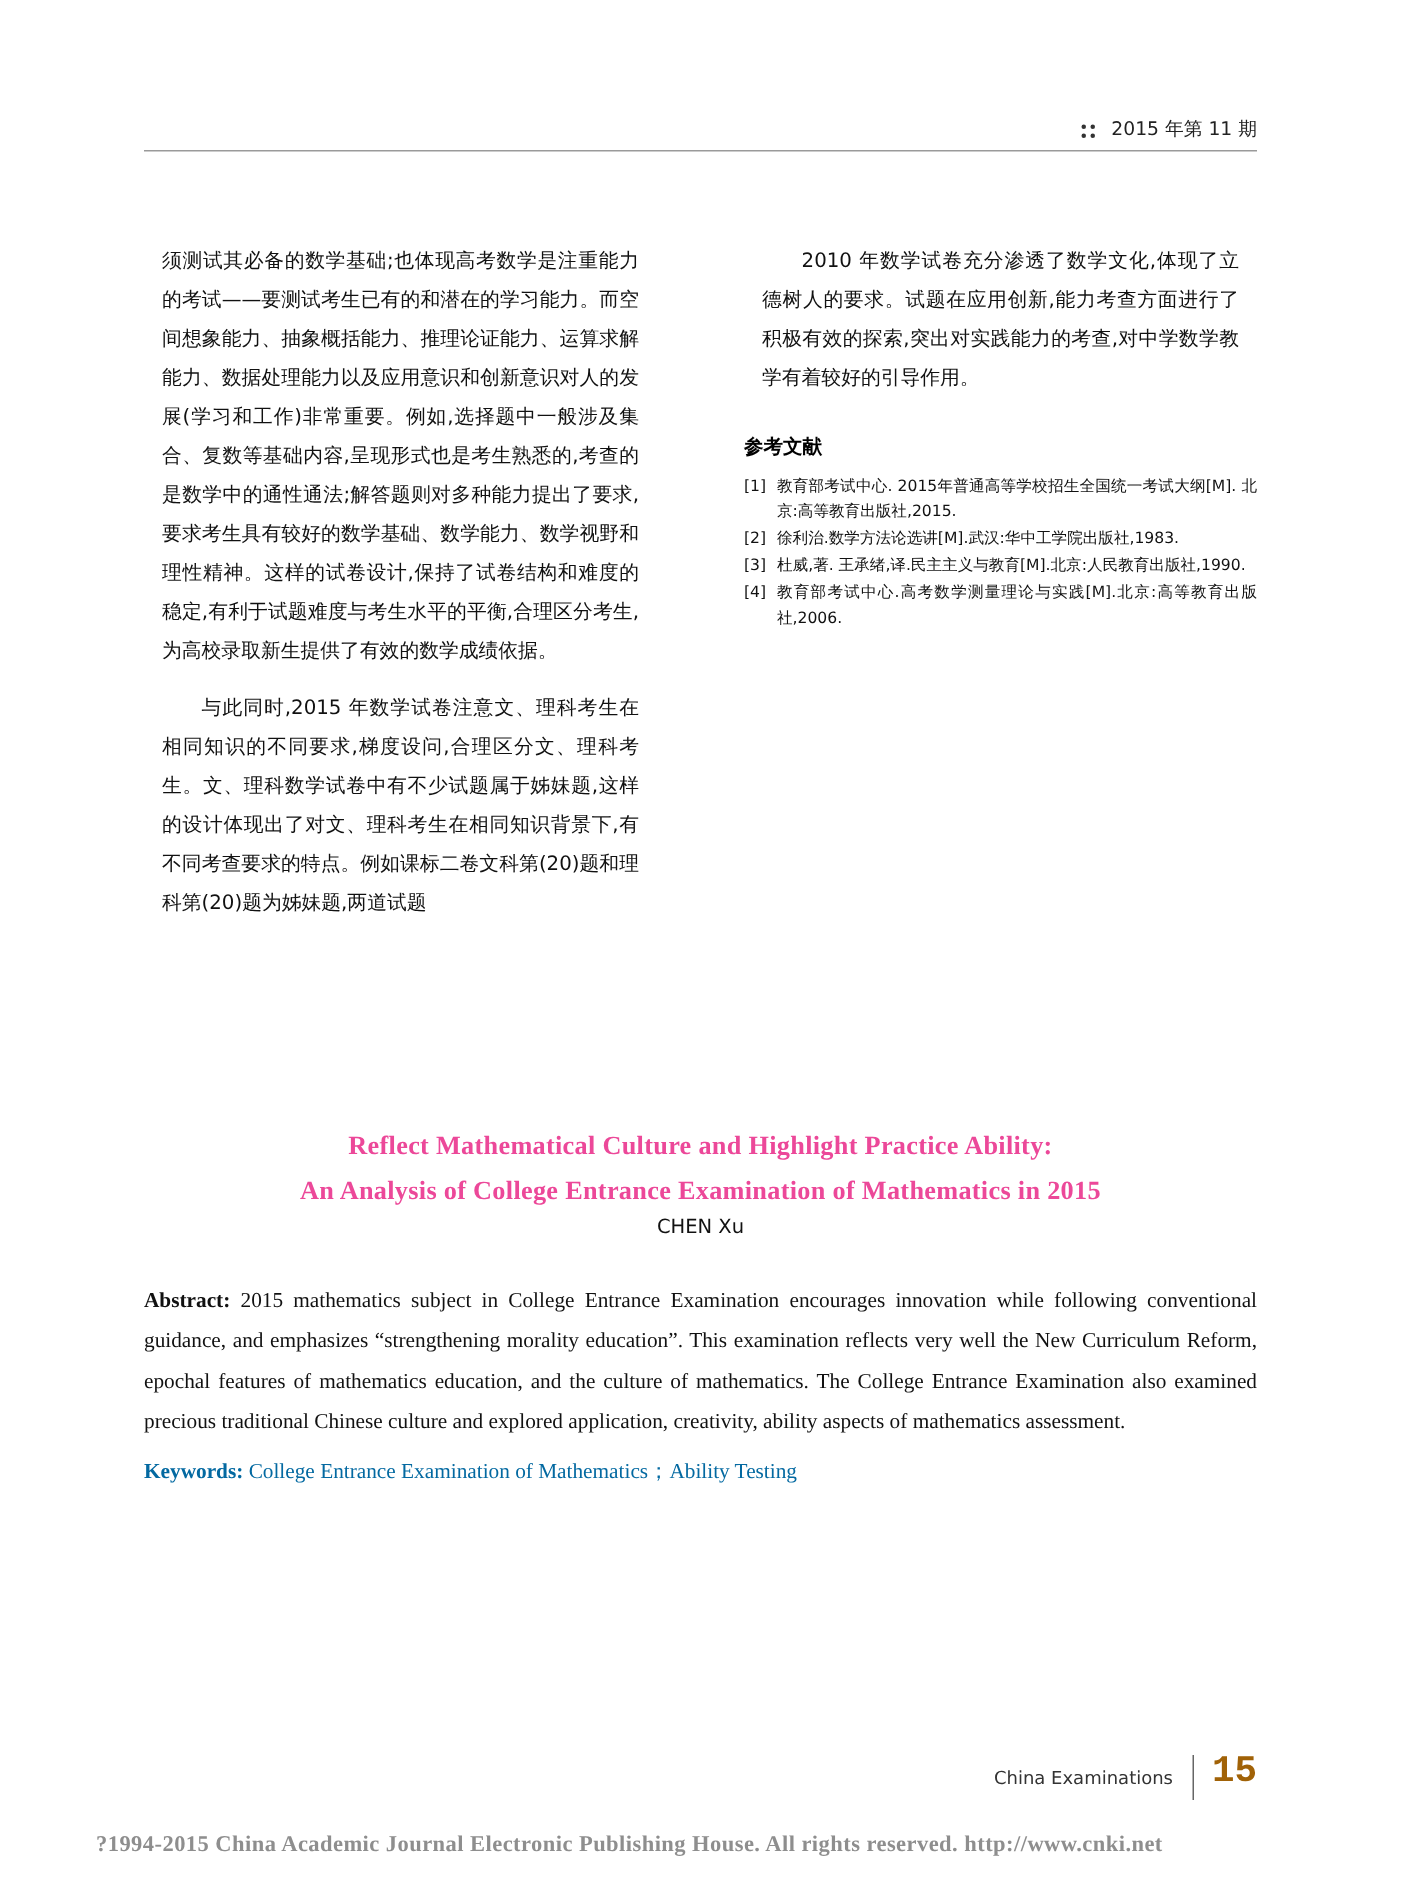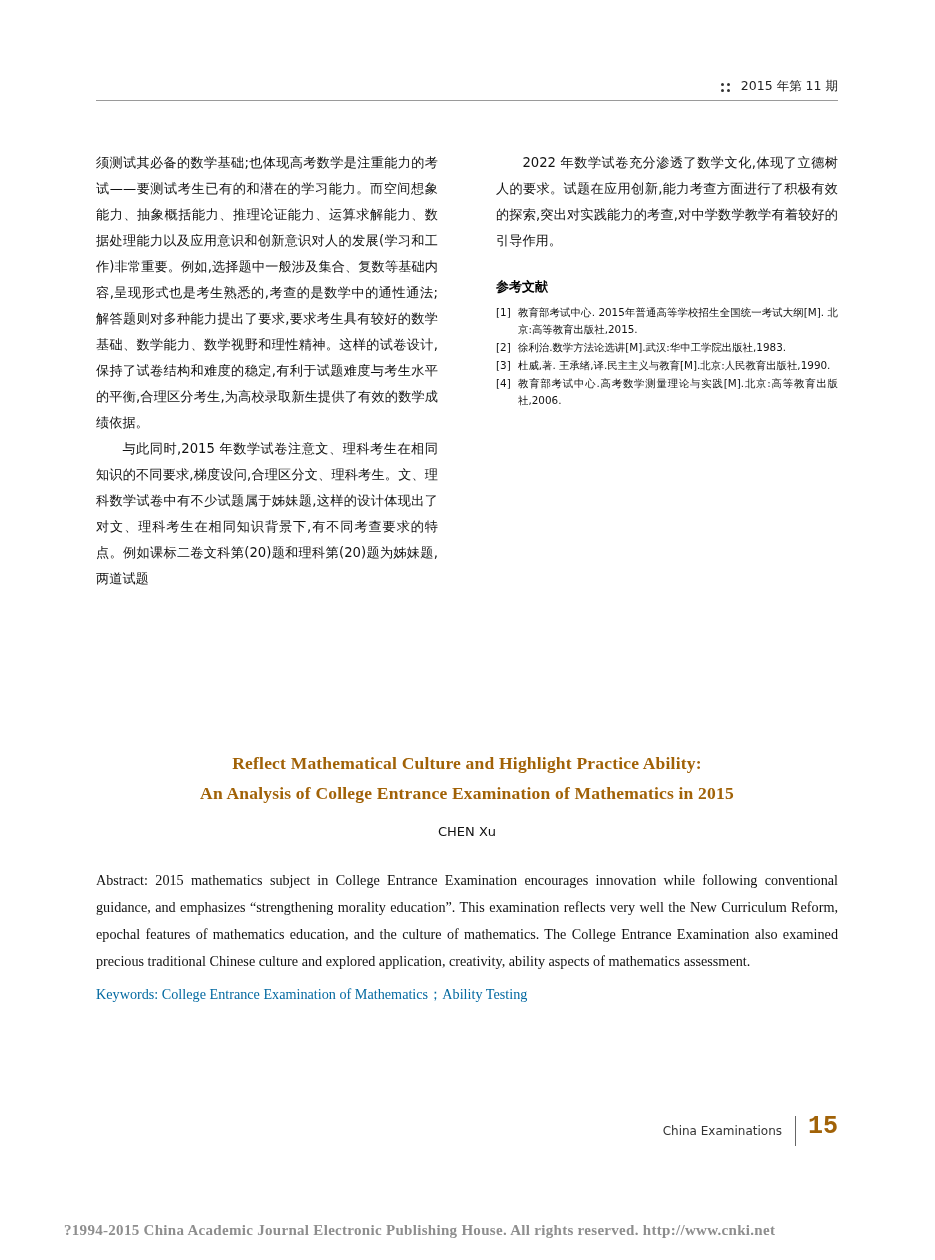--- a/index.html
+++ b/index.html
@@ -76,21 +76,21 @@
     font-family: "DejaVu Sans", sans-serif;
     font-size: 13.2px;
     line-height: 26px;
     color: #111;
     text-align: justify;
   }
   .col-left  { left: 96px; }
   .col-right { left: 496px; }
 
   .col p {
-    margin: 0;
+    margin: 12px;
   }
   .col p.indent {
     text-indent: 2em;
   }
   .ital {
     font-family: "Liberation Serif", serif;
     font-style: italic;
     font-size: 14px;
   }
 
@@ -129,54 +129,54 @@
     left: 96px;
     top: 748px;
     width: 742px;
   }
   .en-title {
     text-align: center;
     font-family: "Liberation Serif", serif;
     font-weight: bold;
     font-size: 17.5px;
     line-height: 30px;
-    color: #a16207;
+    color: #ec4899;
     letter-spacing: 0.2px;
   }
   .en-author {
     text-align: center;
-    margin-top: 16px;
+    margin-top: 3px;
     font-family: "DejaVu Sans", sans-serif;
     font-size: 13px;
     color: #111;
   }
   .en-abstract {
     margin-top: 28px;
     font-family: "Liberation Serif", serif;
     font-size: 14.2px;
     line-height: 27px;
     text-align: justify;
     color: #111;
   }
   .en-abstract b, .en-keywords b {
-    font-weight: normal;
+    font-weight: bold;
   }
   .en-keywords {
     margin-top: 6px;
     font-family: "Liberation Serif", serif;
     font-size: 14.2px;
     line-height: 27px;
     color: #0369a1;
   }
 
   
   .footer {
     position: absolute;
     left: 96px;
-    top: 1112px;
+    top: 1166px;
     width: 742px;
     height: 44px;
   }
   .footer-journal {
     position: absolute;
     right: 56px;
     top: 12px;
     font-family: "DejaVu Sans", sans-serif;
     font-size: 12px;
     color: #333;
@@ -228,21 +228,21 @@
     </div>
     <div class="header-rule"></div>
   </div>
 
   <div class="col col-left">
     <p>须测试其必备的数学基础;也体现高考数学是注重能力的考试——要测试考生已有的和潜在的学习能力。而空间想象能力、抽象概括能力、推理论证能力、运算求解能力、数据处理能力以及应用意识和创新意识对人的发展(学习和工作)非常重要。例如,选择题中一般涉及集合、复数等基础内容,呈现形式也是考生熟悉的,考查的是数学中的通性通法;解答题则对多种能力提出了要求,要求考生具有较好的数学基础、数学能力、数学视野和理性精神。这样的试卷设计,保持了试卷结构和难度的稳定,有利于试题难度与考生水平的平衡,合理区分考生,为高校录取新生提供了有效的数学成绩依据。</p>
     <p class="indent">与此同时,2015 年数学试卷注意文、理科考生在相同知识的不同要求,梯度设问,合理区分文、理科考生。文、理科数学试卷中有不少试题属于姊妹题,这样的设计体现出了对文、理科考生在相同知识背景下,有不同考查要求的特点。例如课标二卷文科第(20)题和理科第(20)题为姊妹题,两道试题</p>
   </div>
 
   <div class="col col-right">
-    <p class="indent">2022 年数学试卷充分渗透了数学文化,体现了立德树人的要求。试题在应用创新,能力考查方面进行了积极有效的探索,突出对实践能力的考查,对中学数学教学有着较好的引导作用。</p>
+    <p class="indent">2010 年数学试卷充分渗透了数学文化,体现了立德树人的要求。试题在应用创新,能力考查方面进行了积极有效的探索,突出对实践能力的考查,对中学数学教学有着较好的引导作用。</p>
 
     <div class="ref-title">参考文献</div>
     <div class="ref-list">
       <div class="ref-item">
         <span class="ref-num">[1]</span>
         <span class="ref-text">教育部考试中心. 2015年普通高等学校招生全国统一考试大纲[M]. 北京:高等教育出版社,2015.</span>
       </div>
       <div class="ref-item">
         <span class="ref-num">[2]</span>
         <span class="ref-text">徐利治.数学方法论选讲[M].武汉:华中工学院出版社,1983.</span>

